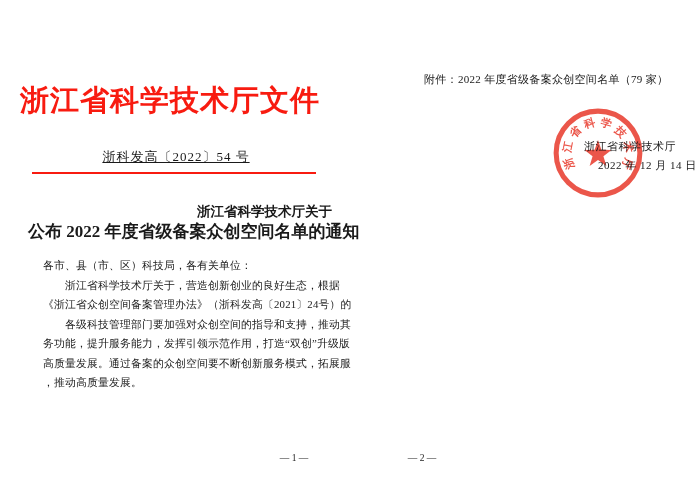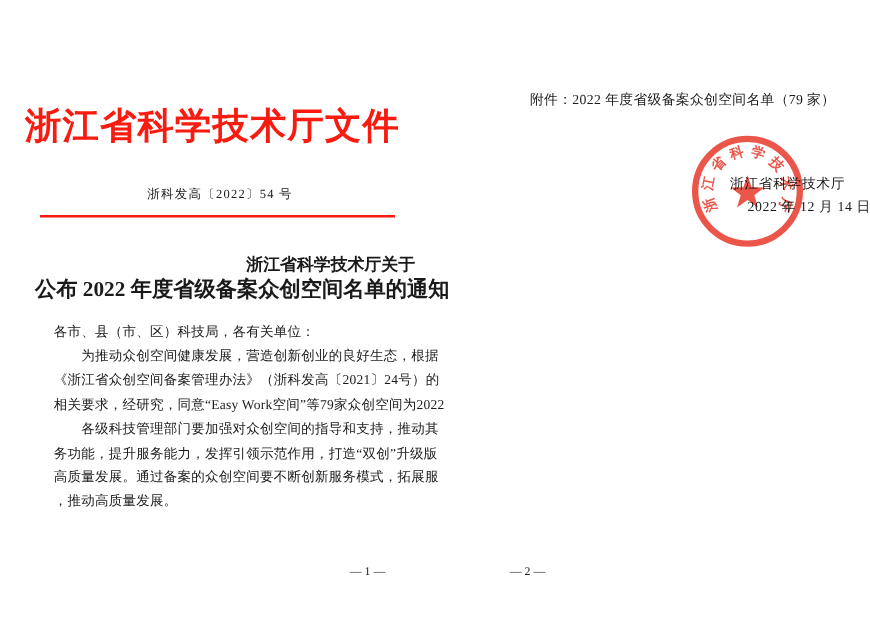--- a/index.html
+++ b/index.html
@@ -22,21 +22,21 @@
   .agency-header{
     left:20px;top:81px;width:304px;
     text-align:left;
     font-size:29px;font-weight:bold;
     letter-spacing:1px;white-space:nowrap;
     color:var(--header-red);
   }
   .doc-number{
     left:28px;top:148px;width:296px;
     text-align:center;
-    font-size:10px;letter-spacing:1px;
+    font-size:13px;letter-spacing:1px;text-decoration:underline;
   }
   .red-line{
     left:32px;top:172px;width:284px;height:2px;
     background:var(--header-red);
   }
   .notice-title{
     left:28px;top:202px;width:304px;
     text-align:right;font-weight:bold;
     white-space:nowrap;
   }
@@ -96,23 +96,22 @@
 <div class="abs red-line"></div>
 
 <div class="abs notice-title">
   <div class="t1">浙江省科学技术厅关于</div>
   <div class="t2">公布 2022 年度省级备案众创空间名单的通知</div>
 </div>
 
 <div class="abs salutation">各市、县（市、区）科技局，各有关单位：</div>
 
 <div class="abs body-text">
-  <div class="line indent">为推动众创空间健康发展，营造创新创业的良好生态，根据</div>
+  <div class="line indent">浙江省科学技术厅关于，营造创新创业的良好生态，根据</div>
   <div class="line">《浙江省众创空间备案管理办法》（浙科发高〔2021〕24号）的</div>
-  <div class="line">相关要求，经研究，同意“Easy Work空间”等79家众创空间为2022</div>
   <div class="line indent">各级科技管理部门要加强对众创空间的指导和支持，推动其</div>
   <div class="line">务功能，提升服务能力，发挥引领示范作用，打造“双创”升级版</div>
   <div class="line">高质量发展。通过备案的众创空间要不断创新服务模式，拓展服</div>
   <div class="line">，推动高质量发展。</div>
 </div>
 
 <div class="abs page-num pn-left">— 1 —</div>
 
 <div class="abs attachment-line">附件：2022 年度省级备案众创空间名单（79 家）</div>
 

